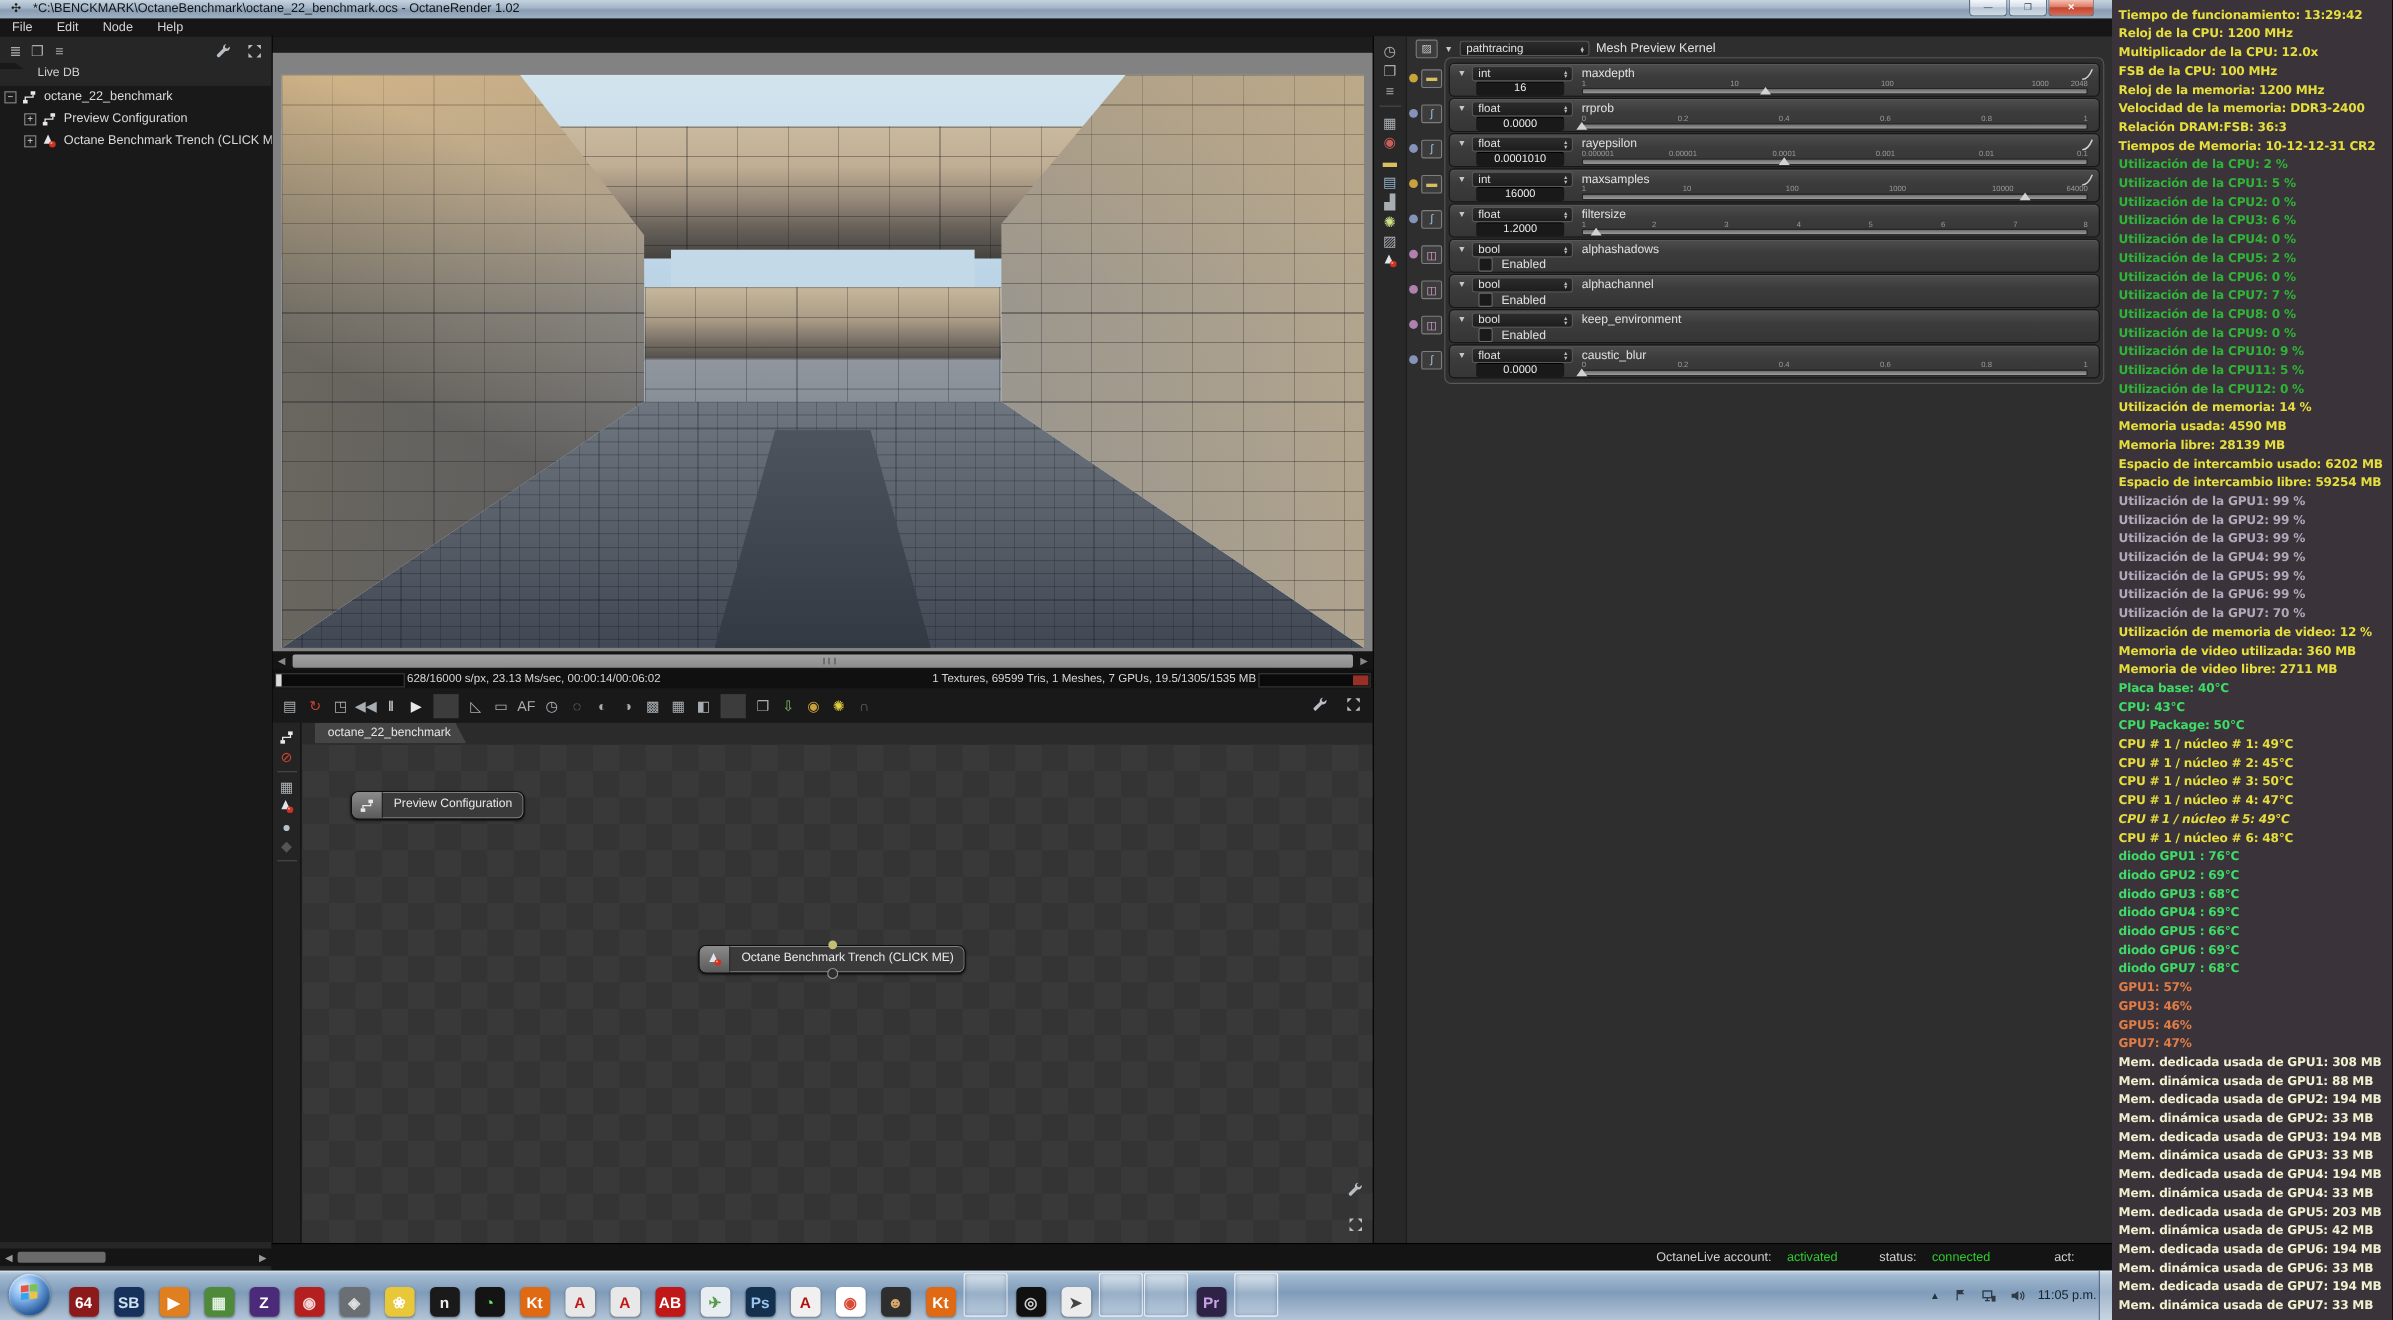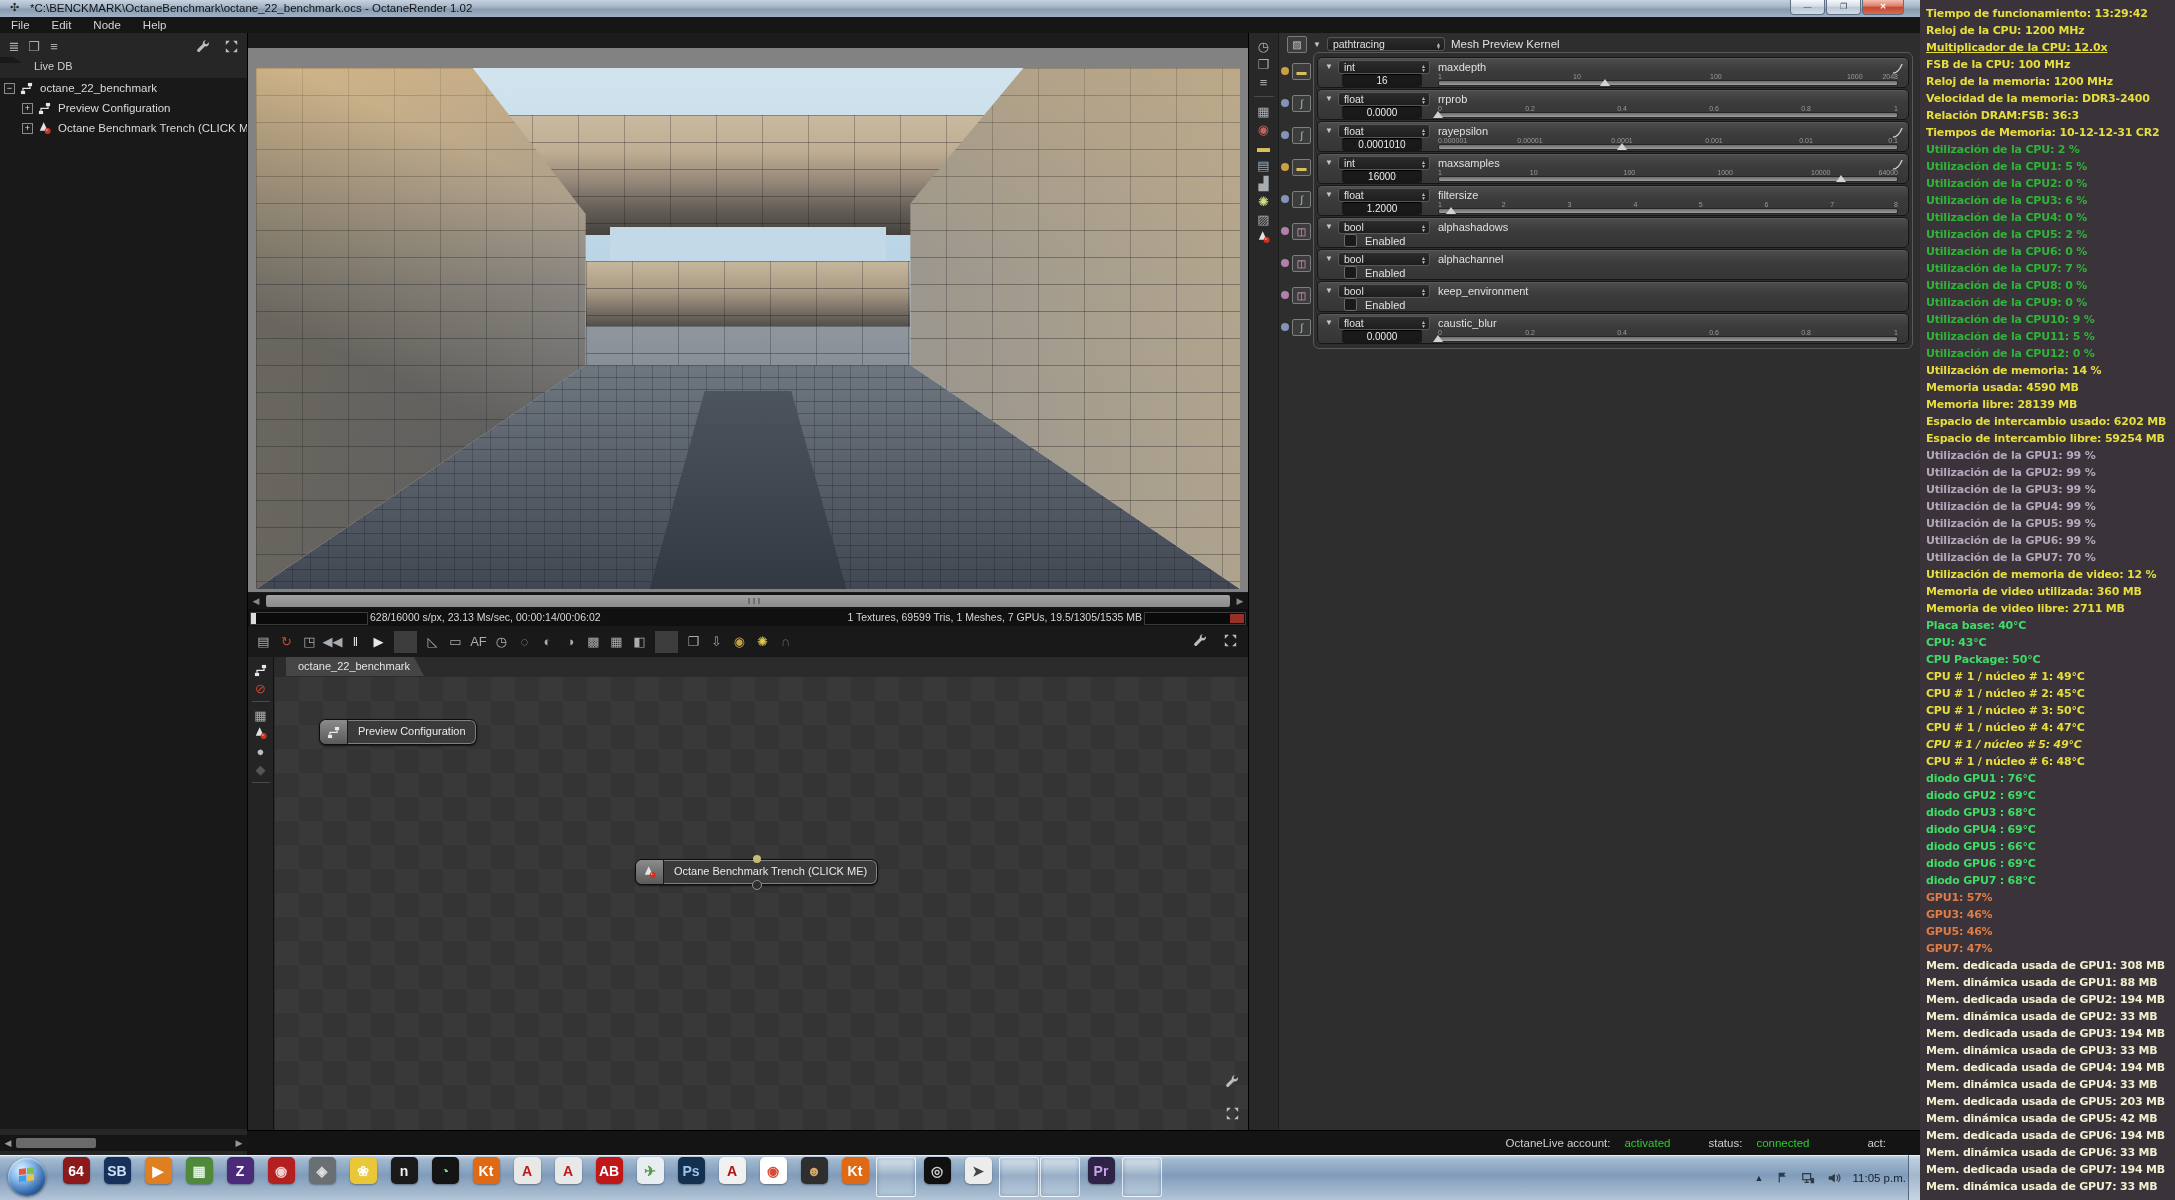--- a/index.html
+++ b/index.html
@@ -164,21 +164,21 @@
 
   
   .taskbar{left:0;top:1155px;width:1920px;height:45px;
     background:linear-gradient(180deg,#c9d8e7 0%,#a2b9d0 10%,#7f9cba 45%,#8aa3be 55%,#b3c5d7 100%);
     box-shadow:inset 0 1px rgba(255,255,255,.6);}
   .startorb{position:absolute;left:8px;top:3px;width:38px;height:38px;border-radius:50%;
     background:radial-gradient(circle at 35% 30%,#dff0ff 0%,#7fb2e8 35%,#2b5e9e 70%,#16324f 100%);
     box-shadow:0 1px 3px rgba(0,0,0,.5), inset 0 1px 2px rgba(255,255,255,.7);
     display:flex;align-items:center;justify-content:center;}
   .tbicons{position:absolute;left:56px;top:2px;display:flex;}
-  .tbitem{width:40px;height:40px;display:flex;align-items:flex-start;justify-content:center;border-radius:3px;margin-right:1px;}
+  .tbitem{width:40px;height:40px;display:flex;align-items:flex-end;justify-content:center;border-radius:3px;margin-right:1px;}
   .tbitem.active{background:linear-gradient(180deg,rgba(255,255,255,.55),rgba(255,255,255,.18) 50%,rgba(200,220,240,.35));
     border:1px solid rgba(255,255,255,.65);box-sizing:border-box;box-shadow:inset 0 0 4px rgba(30,60,100,.35);}
   .tbglyph{width:27px;height:27px;border-radius:5px;display:flex;align-items:center;justify-content:center;
     font-size:14px;font-weight:bold;box-shadow:0 1px 2px rgba(0,0,0,.35);}
   .tray{position:absolute;right:14px;top:0;height:45px;display:flex;align-items:center;gap:12px;}
   .trayglyph{color:#24313e;font-size:11px;display:inline-flex;align-items:center;}
   .clock{font-size:11.5px;color:#16222e;}
   .showdesk{position:absolute;right:0;top:0;width:11px;height:45px;background:rgba(255,255,255,.28);
     border-left:1px solid rgba(40,60,90,.7);}
 
@@ -943,21 +943,21 @@
         </span>
       <span class="clock">11:05 p.m.</span>
     </div>
     <span class="showdesk"></span>
   </div>
 
   <div class="abs osd">
 
   <div class="osdline" style="color: rgb(229, 222, 61);">Tiempo de funcionamiento: 13:29:42</div>
       <div class="osdline" style="color: rgb(229, 222, 61);">Reloj de la CPU: 1200 MHz</div>
-      <div class="osdline" style="color: rgb(229, 222, 61); text-decoration: underline;">Multiplicador de la CPU: 12.0x</div>
+      <div class="osdline" style="color: rgb(229, 222, 61);">Multiplicador de la CPU: 12.0x</div>
       <div class="osdline" style="color: rgb(229, 222, 61);">FSB de la CPU: 100 MHz</div>
       <div class="osdline" style="color: rgb(229, 222, 61);">Reloj de la memoria: 1200 MHz</div>
       <div class="osdline" style="color: rgb(229, 222, 61);">Velocidad de la memoria: DDR3-2400</div>
       <div class="osdline" style="color: rgb(229, 222, 61);">Relación DRAM:FSB: 36:3</div>
       <div class="osdline" style="color: rgb(229, 222, 61);">Tiempos de Memoria: 10-12-12-31 CR2</div>
       <div class="osdline" style="color: rgb(47, 180, 55);">Utilización de la CPU: 2 %</div>
       <div class="osdline" style="color: rgb(47, 180, 55);">Utilización de la CPU1: 5 %</div>
       <div class="osdline" style="color: rgb(47, 180, 55);">Utilización de la CPU2: 0 %</div>
       <div class="osdline" style="color: rgb(47, 180, 55);">Utilización de la CPU3: 6 %</div>
       <div class="osdline" style="color: rgb(47, 180, 55);">Utilización de la CPU4: 0 %</div>

